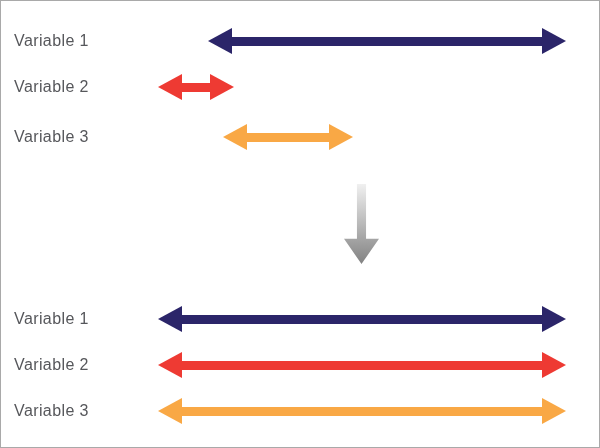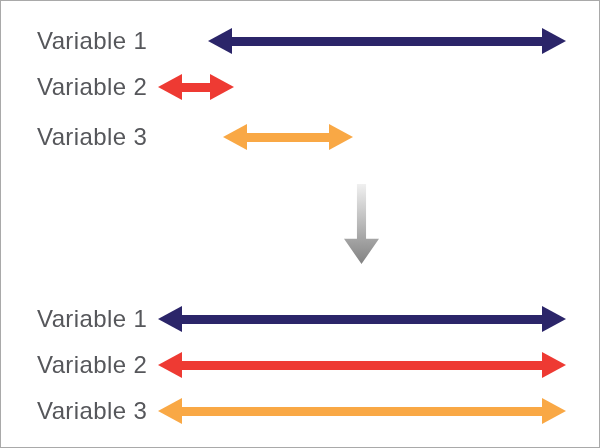--- a/index.html
+++ b/index.html
@@ -16,24 +16,24 @@
     border: 1px solid var(--border-color, #a9a9a9);
     background: var(--canvas-bg, #ffffff);
     overflow: hidden;
   }
   .section {
     position: absolute;
     inset: 0;
   }
   .var-label {
     position: absolute;
-    left: 36px;
+    left: 13px;
     height: 30px;
     line-height: 30px;
-    font-size: 24px;
+    font-size: 16px;
     letter-spacing: 0.4px;
     color: var(--text-color, #56575b);
     white-space: nowrap;
   }
   
   .darrow {
     position: absolute;
     height: 26px;
     display: flex;
     align-items: center;

